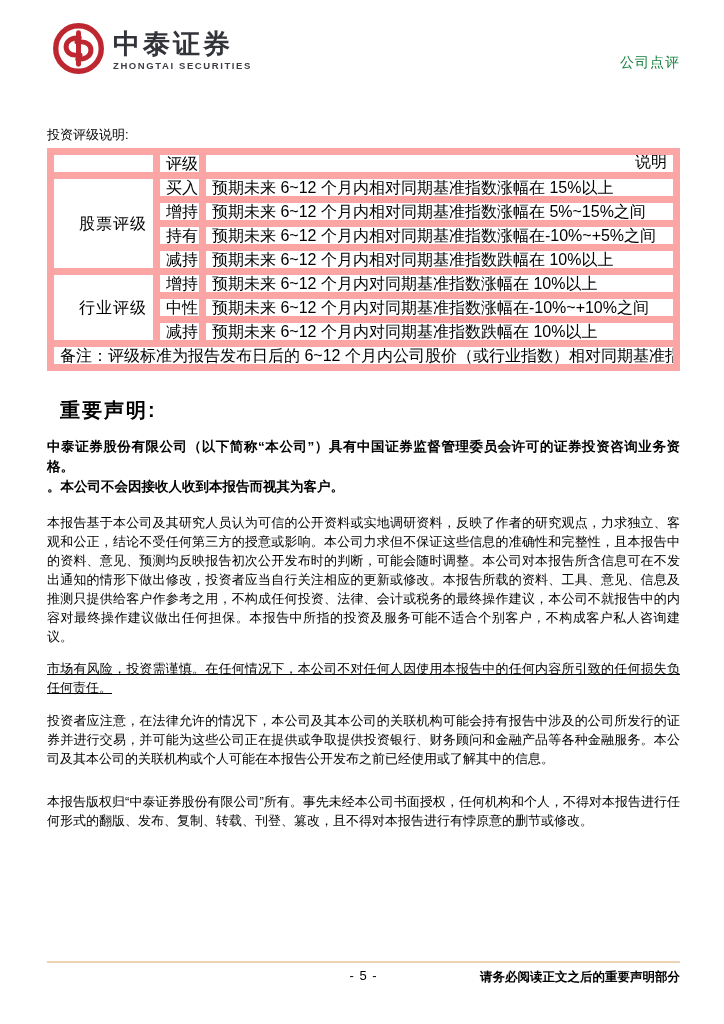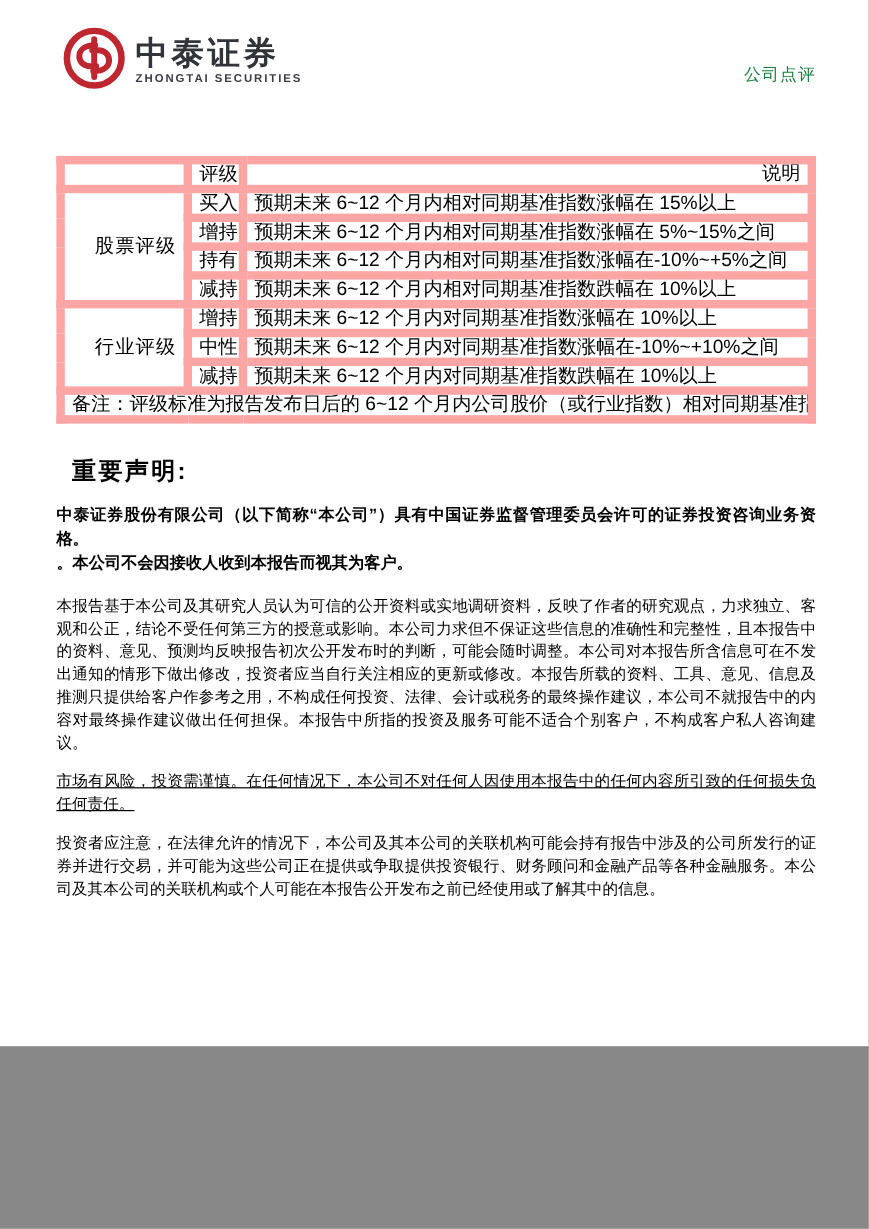--- a/index.html
+++ b/index.html
@@ -1,19 +1,19 @@
 <!DOCTYPE html>
 <html><head>
 <meta charset="utf-8">
 <style>
   html,body { margin:0; padding:0; background:#888; }
   .page {
     position: relative;
     width: 724px;
-    height: 872px;
+    height: 1024px;
     margin: 0 auto;
     background: #ffffff;
     font-family: "Liberation Sans", "DejaVu Sans", sans-serif;
     color: #000;
     overflow: hidden;
   }
 
   
   .header {
     position: absolute;
@@ -142,20 +142,21 @@
       <span class="brand-text">
         <span class="brand-cn">中泰证券</span>
         <span class="brand-en">ZHONGTAI SECURITIES</span>
       </span>
     </div>
     <div class="doc-type">公司点评</div>
   </div>
 
   <div class="content">
 
+    <div class="ratings-title">投资评级说明:</div>
 
     <table class="ratings">
       <colgroup>
         <col class="col-cat">
           <col class="col-rate">
           <col>
       </colgroup>
       <tbody>
         <tr>
           <td></td>
@@ -198,20 +199,21 @@
       </tbody>
     </table>
 
     <div class="decl">
       <div class="decl-heading">重要声明:</div>
       <p class="p1">中泰证券股份有限公司（以下简称“本公司”）具有中国证券监督管理委员会许可的证券投资咨询业务资格。
 。本公司不会因接收人收到本报告而视其为客户。</p>
       <p class="p2">本报告基于本公司及其研究人员认为可信的公开资料或实地调研资料，反映了作者的研究观点，力求独立、客观和公正，结论不受任何第三方的授意或影响。本公司力求但不保证这些信息的准确性和完整性，且本报告中的资料、意见、预测均反映报告初次公开发布时的判断，可能会随时调整。本公司对本报告所含信息可在不发出通知的情形下做出修改，投资者应当自行关注相应的更新或修改。本报告所载的资料、工具、意见、信息及推测只提供给客户作参考之用，不构成任何投资、法律、会计或税务的最终操作建议，本公司不就报告中的内容对最终操作建议做出任何担保。本报告中所指的投资及服务可能不适合个别客户，不构成客户私人咨询建议。</p>
       <p class="p3">市场有风险，投资需谨慎。在任何情况下，本公司不对任何人因使用本报告中的任何内容所引致的任何损失负任何责任。</p>
       <p class="p4">投资者应注意，在法律允许的情况下，本公司及其本公司的关联机构可能会持有报告中涉及的公司所发行的证券并进行交易，并可能为这些公司正在提供或争取提供投资银行、财务顾问和金融产品等各种金融服务。本公司及其本公司的关联机构或个人可能在本报告公开发布之前已经使用或了解其中的信息。</p>
+      <p class="p5">本报告版权归“中泰证券股份有限公司”所有。事先未经本公司书面授权，任何机构和个人，不得对本报告进行任何形式的翻版、发布、复制、转载、刊登、篡改，且不得对本报告进行有悖原意的删节或修改。</p>
     </div>
 
   </div>
 
   <div class="footer">
     <div class="footer-inner">
       <span class="page-number">- 5 -</span>
       <span class="footer-notice">请务必阅读正文之后的重要声明部分</span>
     </div>
   </div>

